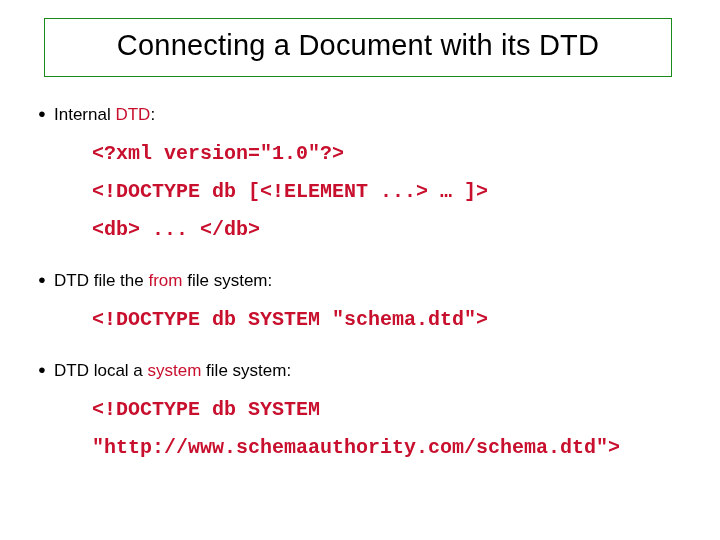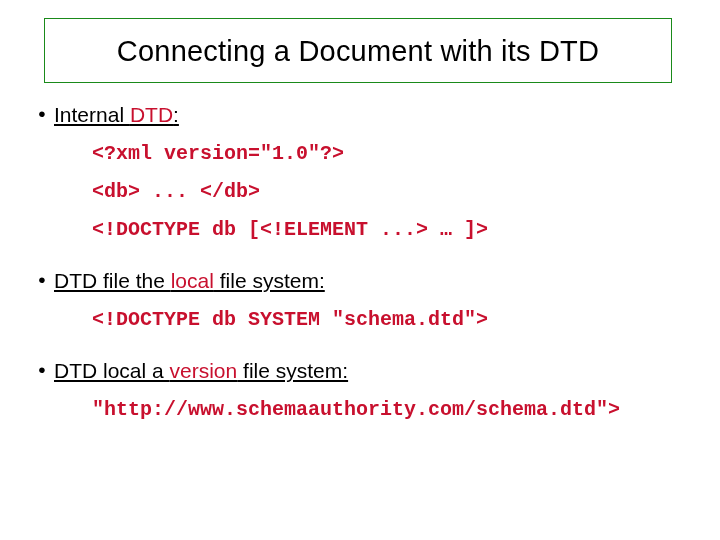--- a/index.html
+++ b/index.html
@@ -17,45 +17,43 @@
     left: 44px;
     right: 48px;
     border: 1.5px solid #1a8a1a;
     padding: 10px 8px 14px 8px;
     text-align: center;
   }
   .title-text {
     font-size: 29px;
     color: #000;
     letter-spacing: 0.2px;
-    margin-top: 6px;
   }
   .content {
     position: absolute;
     top: 102px;
     left: 30px;
     right: 30px;
   }
   .bullet-row {
     display: flex;
     align-items: flex-start;
     margin-bottom: 8px;
   }
   .bullet {
     width: 24px;
     font-size: 21px;
     color: #000;
     line-height: 24px;
     text-align: center;
   }
   .bullet-text {
-    font-size: 21px;
+    font-size: 17px;
     color: #000;
     line-height: 26px;
-    text-decoration: underline;
   }
   .red { color: #c8102e; }
   .code-block {
     margin: 14px 0 22px 62px;
   }
   .code-line {
     font-family: "Courier New", Courier, monospace;
     font-weight: bold;
     font-size: 20px;
     color: #c8102e;
@@ -77,43 +75,44 @@
 
   <div class="bullet-row">
     <div class="bullet">•</div>
     <div class="bullet-text">
       <span>Internal </span><span class="red">DTD</span><span>:</span>
     </div>
   </div>
 
   <div class="code-block">
     <div class="code-line">&lt;?xml version="1.0"?&gt;</div>
+    <div class="code-line">&lt;!DOCTYPE db [&lt;!ELEMENT ...&gt; … ]&gt;</div>
     <div class="code-line">&lt;db&gt; ... &lt;/db&gt;</div>
-    <div class="code-line">&lt;!DOCTYPE db [&lt;!ELEMENT ...&gt; … ]&gt;</div>
   </div>
 
   <div class="spacer-sm"></div>
 
   <div class="bullet-row">
     <div class="bullet">•</div>
     <div class="bullet-text">
-      <span>DTD file the </span><span class="red">local</span><span> file system:</span>
+      <span>DTD file the </span><span class="red">from</span><span> file system:</span>
     </div>
   </div>
 
   <div class="code-block">
     <div class="code-line">&lt;!DOCTYPE db SYSTEM "schema.dtd"&gt;</div>
   </div>
 
   <div class="spacer-sm"></div>
 
   <div class="bullet-row">
     <div class="bullet">•</div>
     <div class="bullet-text">
-      <span>DTD local a </span><span class="red">version</span><span> file system:</span>
+      <span>DTD local a </span><span class="red">system</span><span> file system:</span>
     </div>
   </div>
 
   <div class="code-block">
+    <div class="code-line">&lt;!DOCTYPE db SYSTEM</div>
     <div class="code-line">"http://www.schemaauthority.com/schema.dtd"&gt;</div>
   </div>
 
 </div>
 
 </body></html>

